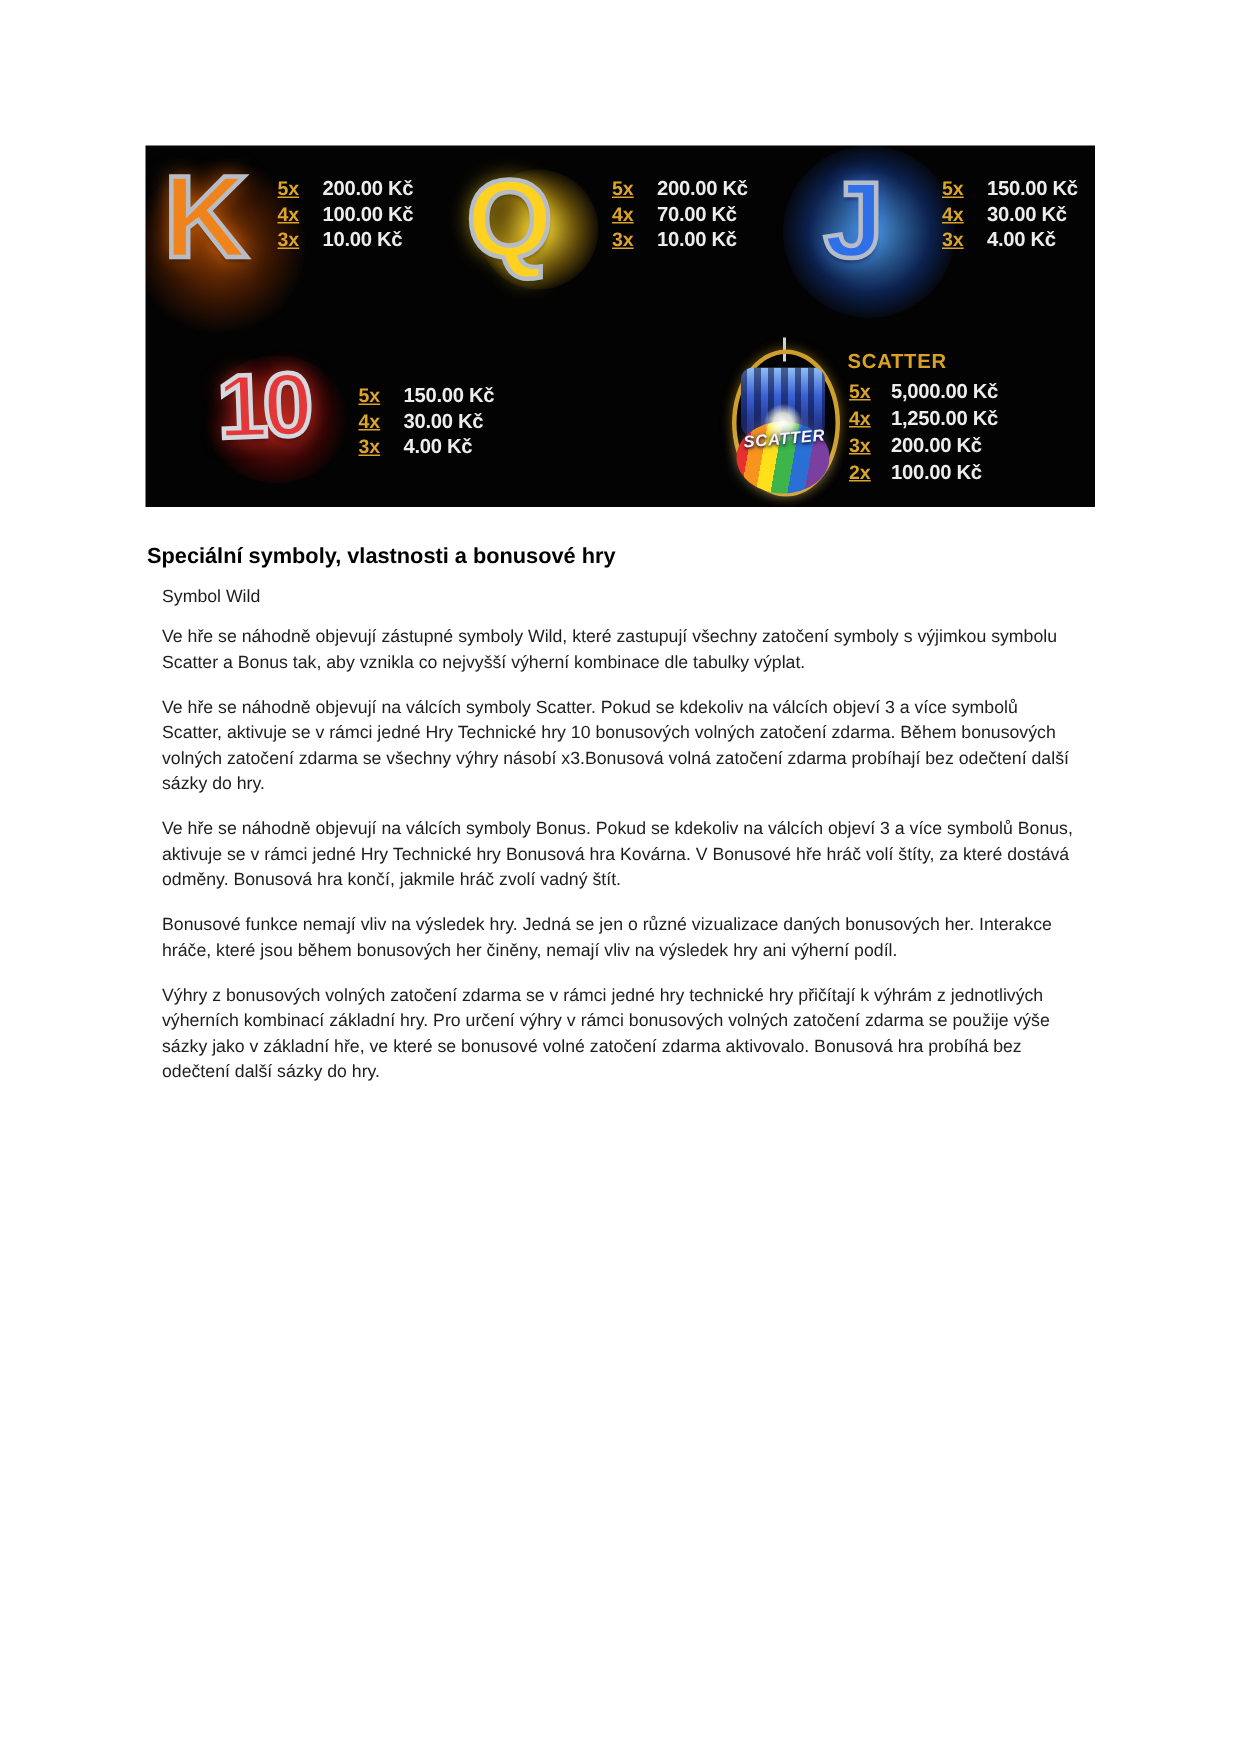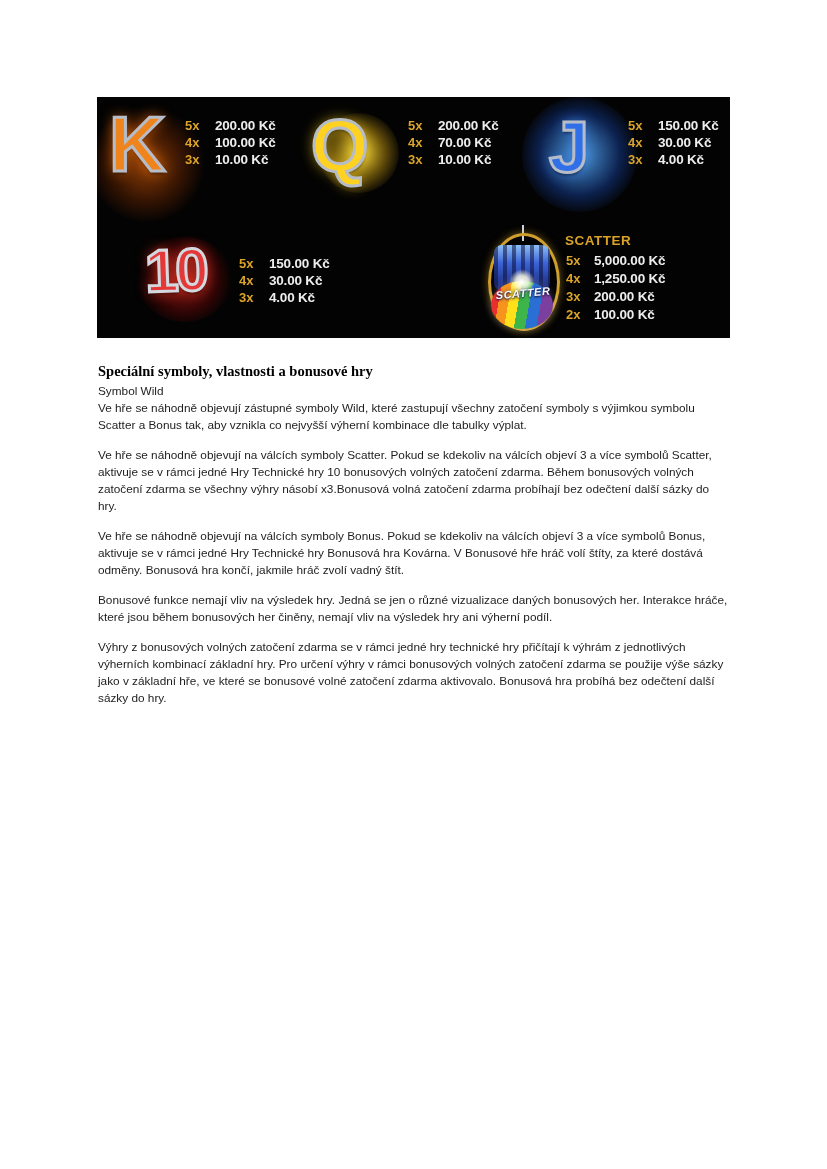--- a/index.html
+++ b/index.html
@@ -34,21 +34,21 @@
               text-shadow:0 0 14px rgba(255,210,30,.7), 0 3px 3px rgba(0,0,0,.7); }
   .glyph-j  { left:452px; top:14px;  font-size:72px; color:#2f6fe8;
               text-shadow:0 0 14px rgba(60,130,255,.8), 0 3px 3px rgba(0,0,0,.7); }
   .glyph-10 { left:48px;  top:144px; font-size:60px; color:#e43838; letter-spacing:-3px;
               -webkit-text-stroke:3px #d4d8df; transform:rotate(-2deg);
               text-shadow:0 0 14px rgba(255,60,40,.85), 0 3px 3px rgba(0,0,0,.7); }
 
   .ptable { position:absolute; display:flex; flex-direction:column; z-index:3; }
   .prow   { display:flex; height:17px; align-items:center; }
   .prow.tall { height:18px; }
-  .pm { width:30px; font-size:13px; font-weight:bold; color:#dca428; }
+  .pm { width:30px; font-size:13px; font-weight:bold; color:#dca428;text-decoration:underline; }
   .pv { font-size:13.5px; font-weight:bold; color:#ededed; letter-spacing:-0.2px; }
   .t-k  { left:88px;  top:20px;  }
   .t-q  { left:311px; top:20px;  }
   .t-j  { left:531px; top:20px;  }
   .t-10 { left:142px; top:158px; }
   .t-sc { left:469px; top:154px; }
   .t-sc .pm { width:28px; }
   .scatter-label {
     position:absolute; left:468px; top:136px; z-index:3;
     font-size:13.5px; font-weight:bold; color:#d9a227; letter-spacing:0.5px;
@@ -70,24 +70,24 @@
               background:linear-gradient(100deg, #e8312e 0 16%, #f7941d 16% 30%, #ffe01a 30% 44%,
                         #3db54a 44% 60%, #2a6fd4 60% 76%, #7b3fa0 76% 100%);
               box-shadow:0 0 10px rgba(255,255,255,.25); z-index:3; }
   .em-text  { position:absolute; left:2px; top:60px; width:76px; text-align:center; z-index:5;
               font-style:italic; font-weight:bold; font-size:11px; color:#f4f6ff;
               transform:rotate(-5deg); letter-spacing:0.5px;
               text-shadow:0 1px 2px rgba(10,10,40,.9), 0 0 4px rgba(40,40,120,.8); }
 
   
   .article { position:absolute; left:98px; top:363px; width:632px; color:#1d1d1d; }
-  .article h1 { margin:0 0 3px 0; font-size:14.5px; font-weight:bold; color:#000;font-family:Liberation Serif, serif; }
+  .article h1 { margin:0 0 3px 0; font-size:14.5px; font-weight:bold; color:#000; }
   .section { margin:0 0 13px 0; }
   .section p, .section .subtitle {
-    margin:0; font-size:11.8px; line-height:17px; font-weight:normal;
+    margin:10px; font-size:11.8px; line-height:17px; font-weight:normal;
   }
 </style>
 </head>
 <body>
 
 <div class="banner">
 
   <div class="sym-glow glow-k"></div>
   <div class="sym-glow glow-q"></div>
   <div class="sym-glow glow-j"></div>

